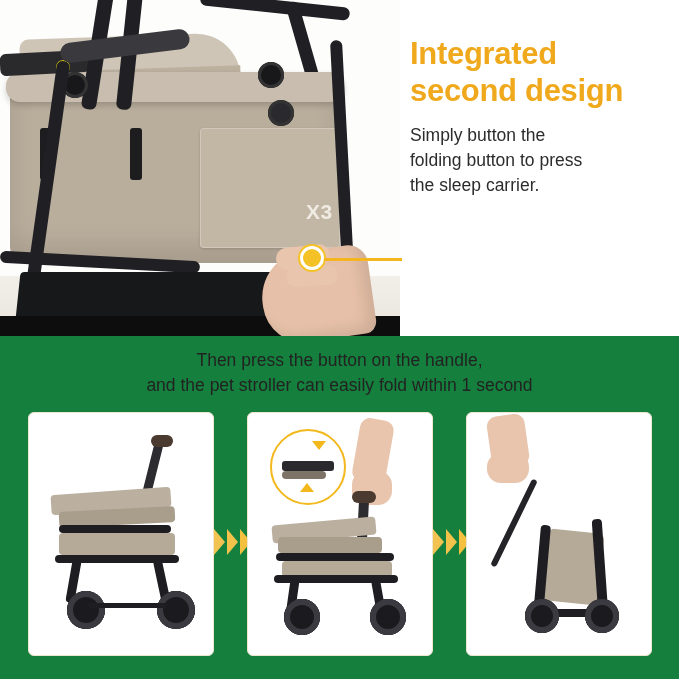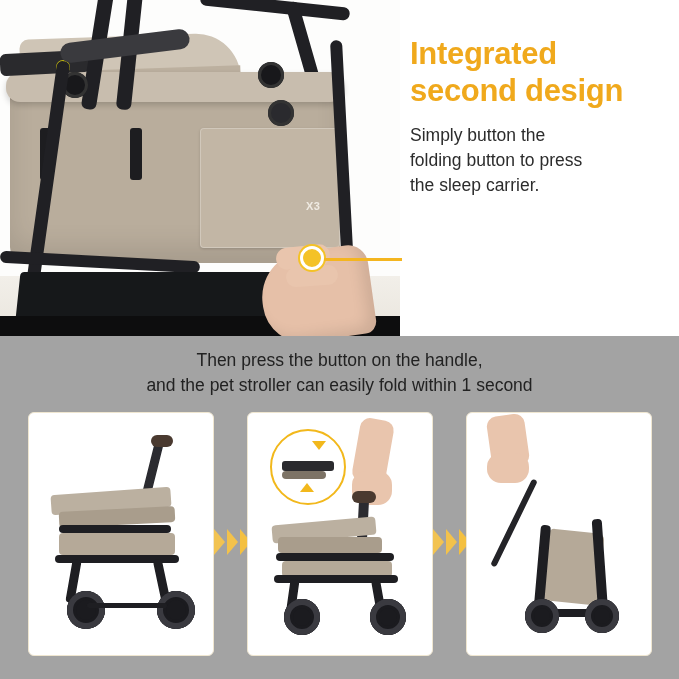--- a/index.html
+++ b/index.html
@@ -71,21 +71,21 @@
     position: absolute;
     left: 200px; top: 128px;
     width: 140px; height: 120px;
     background: #c2b6a5;
     border-radius: 4px;
     box-shadow: inset 0 0 0 1px rgba(255,255,255,.25), 0 1px 3px rgba(0,0,0,.15);
   }
   .carrier-logo {
     position: absolute;
     left: 306px; top: 200px;
-    font-size: 11px;
+    font-size: 21px;
     font-weight: 700;
     color: #efeae2;
     letter-spacing: .5px;
   }
   .strap {
     position: absolute;
     width: 12px; height: 52px;
     background: #1d1d20;
     border-radius: 3px;
   }
@@ -222,21 +222,21 @@
     font-size: 17.5px;
     line-height: 1.42;
     color: #2c2c2c;
   }
 
   
   .bottom-panel {
     position: absolute;
     left: 0; top: 336px;
     width: 679px; height: 343px;
-    background: #a3a3a3;
+    background: #15803d;
   }
   .bp-caption {
     position: absolute;
     left: 0; top: 12px;
     width: 679px;
     text-align: center;
     font-size: 17.5px;
     line-height: 1.42;
     color: #222;
   }

